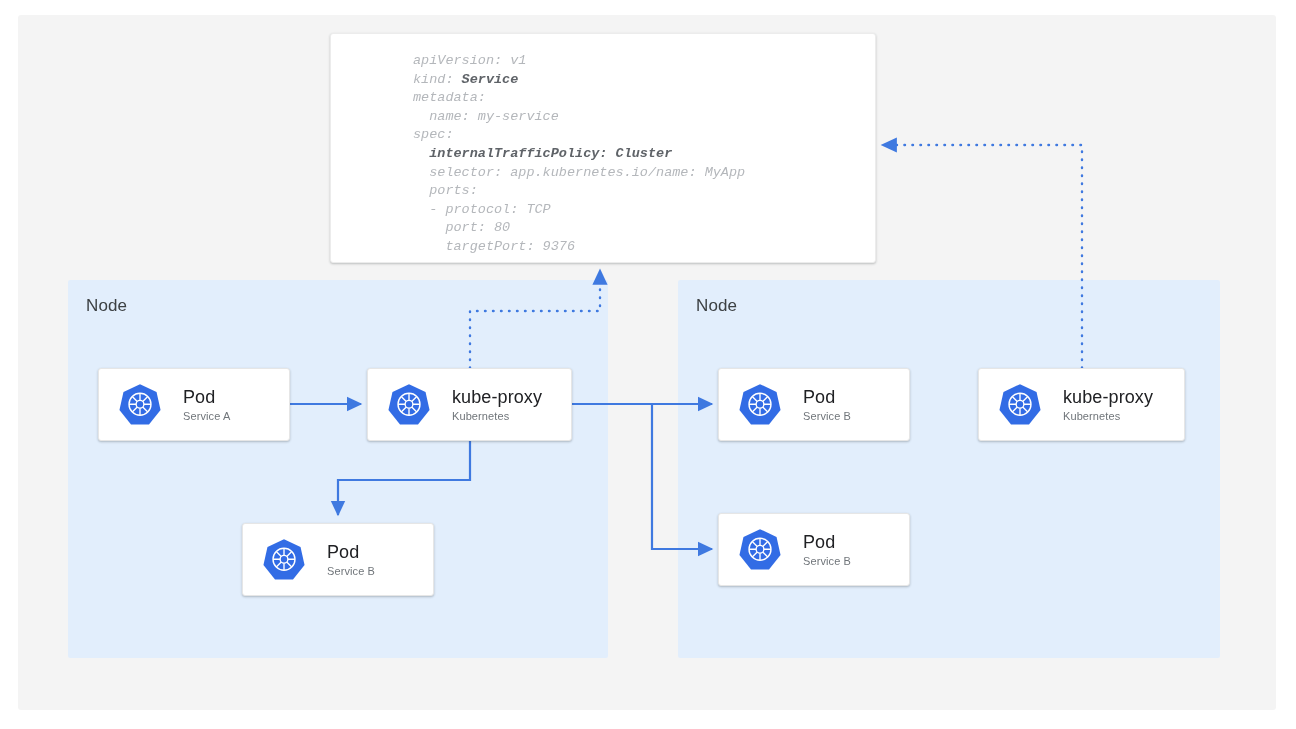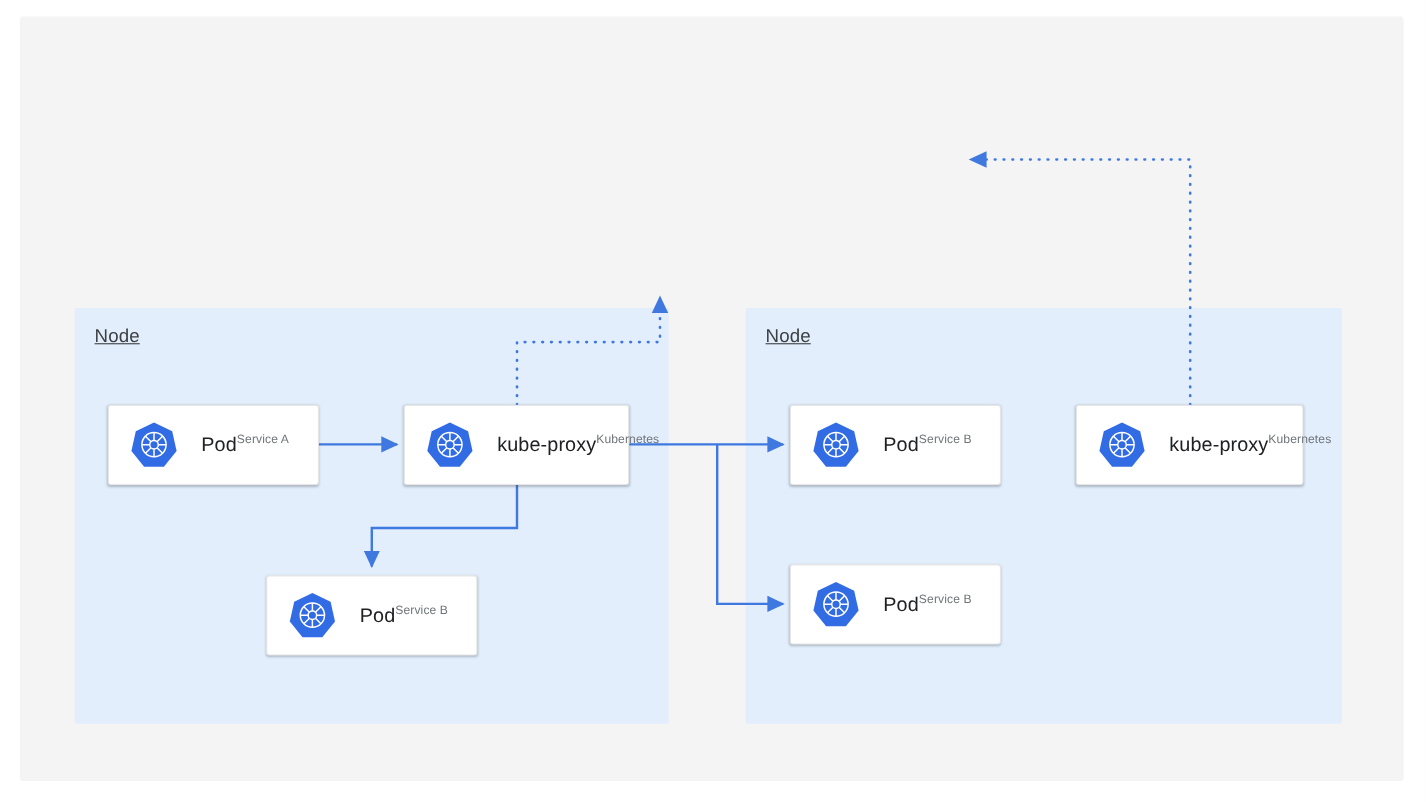--- a/index.html
+++ b/index.html
@@ -22,42 +22,41 @@
   .node-box {
     position: absolute;
     background: #e2eefc;
     border-radius: 2px;
   }
   .node-label {
     position: absolute;
     font-size: 17px;
     color: #3c4043;
     letter-spacing: .1px;
-    text-decoration: underline;
   }
 
   .card {
     position: absolute;
     background: #ffffff;
     border: 1px solid #e6e6e6;
     border-radius: 3px;
     box-shadow: 0 1px 2px rgba(60,64,67,.22), 0 1px 3px rgba(60,64,67,.10);
     display: flex;
     align-items: center;
     box-sizing: border-box;
   }
   .card .ico {
     width: 46px; height: 46px;
     flex: 0 0 46px;
     margin-left: 18px;
     display: block;
   }
   .card .txt {
     margin-left: 20px;
-    display: flex; flex-direction: row;
+    display: flex; flex-direction: column;
     justify-content: center;
     line-height: 1.28;
   }
   .card .t1 {
     font-size: 18px;
     color: #202124;
     letter-spacing: .1px;
     white-space: nowrap;
   }
   .card .t2 {
@@ -124,20 +123,33 @@
     <path d="M 470 441 L 470 480 L 338 480 L 338 515" fill="none" stroke="#3f79e0" stroke-width="2.2" marker-end="url(#ah)"></path>
 
     <path d="M 572 404 L 652 404 L 712 404" fill="none" stroke="#3f79e0" stroke-width="2.2" marker-end="url(#ah)"></path>
     <path d="M 652 404 L 652 549 L 712 549" fill="none" stroke="#3f79e0" stroke-width="2.2" marker-end="url(#ah)"></path>
 
     <path d="M 470 368 L 470 311 L 600 311 L 600 270" fill="none" stroke="#3f79e0" stroke-width="2.4" stroke-dasharray="0.6 7.4" stroke-linecap="round" marker-end="url(#ahd)"></path>
 
     <path d="M 1082 368 L 1082 145 L 882 145" fill="none" stroke="#3f79e0" stroke-width="2.4" stroke-dasharray="0.6 7.4" stroke-linecap="round" marker-end="url(#ahd)"></path>
   </svg>
 
+  <div class="yaml-box">
+    <div class="yaml-text">apiVersion: v1
+kind: <b>Service</b>
+metadata:
+  name: my-service
+spec:
+  <b>internalTrafficPolicy: Cluster</b>
+  selector: app.kubernetes.io/name: MyApp
+  ports:
+  - protocol: TCP
+    port: 80
+    targetPort: 9376</div>
+  </div>
 
   <div class="card" style="left:98px; top:368px; width:192px; height:73px;">
     <svg class="ico" viewBox="0 0 64 64">
       <path d="M32 3 L55 14 L60.6 39 L44.5 59 H19.5 L3.4 39 L9 14 Z" fill="#326ce5"></path>
       <g fill="none" stroke="#ffffff" stroke-width="1.9">
         <circle cx="32" cy="31" r="15.3"></circle>
         <circle cx="32" cy="31" r="5.4"></circle>
         <path d="M32 15.7 V25.6 M32 36.4 V46.3 M16.7 31 H26.6 M37.4 31 H47.3"></path>
         <path d="M21.2 20.2 L28.2 27.2 M35.8 34.8 L42.8 41.8 M42.8 20.2 L35.8 27.2 M28.2 34.8 L21.2 41.8"></path>
       </g>

